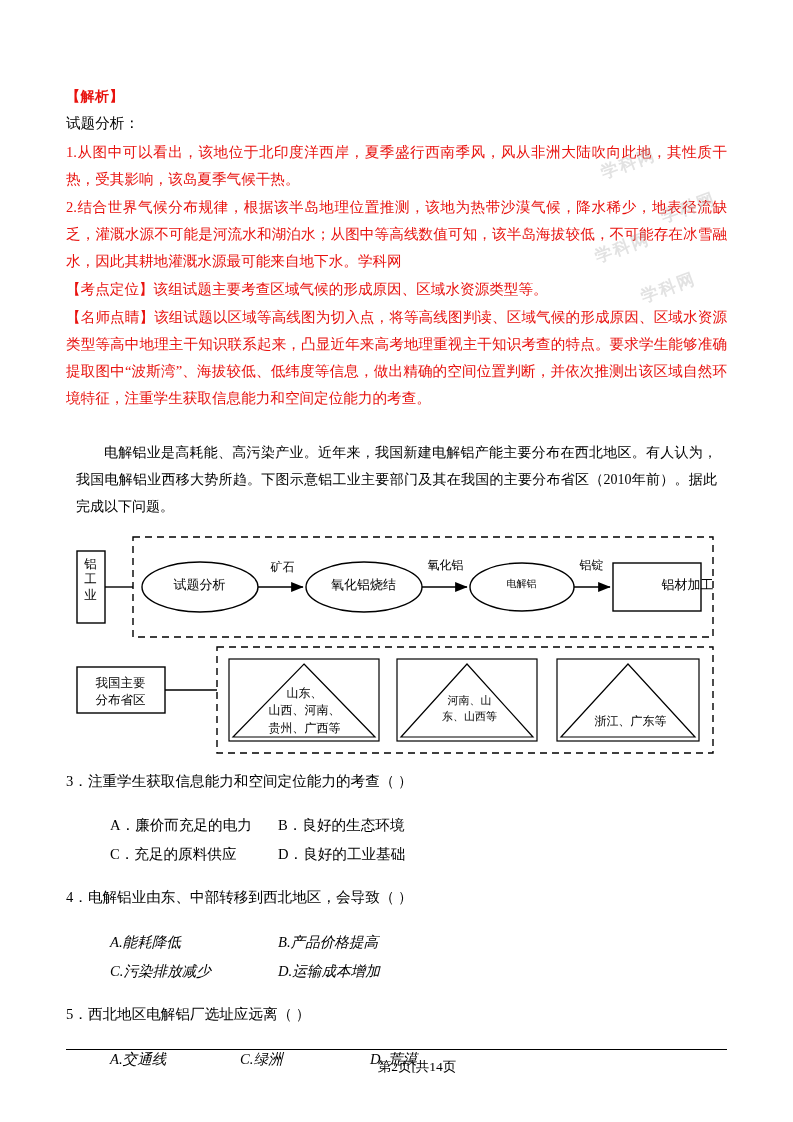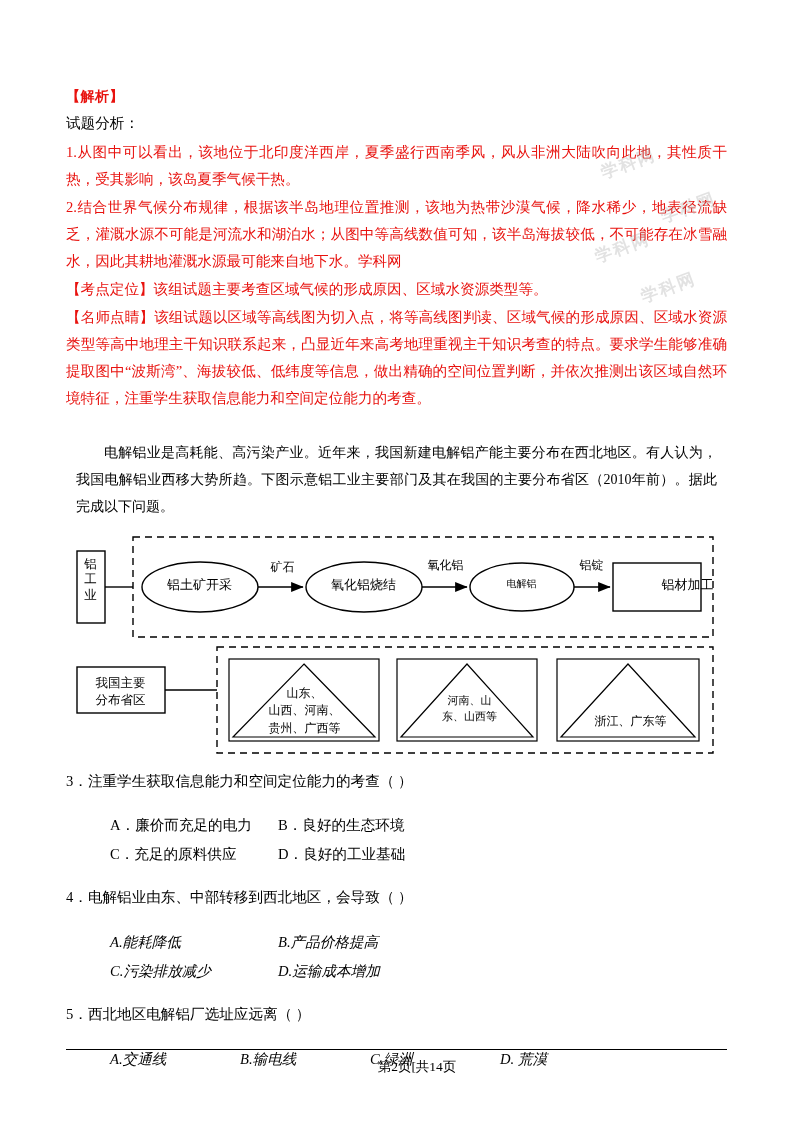--- a/index.html
+++ b/index.html
@@ -179,21 +179,21 @@
 
       <rect x="330" y="128" width="140" height="82" fill="none" stroke="#000" stroke-width="1.2"></rect>
       <polygon points="400,133 466,206 334,206" fill="none" stroke="#000" stroke-width="1.2"></polygon>
 
       <rect x="490" y="128" width="142" height="82" fill="none" stroke="#000" stroke-width="1.2"></rect>
       <polygon points="561,133 628,206 494,206" fill="none" stroke="#000" stroke-width="1.2"></polygon>
     </svg>
 
     <div class="lbl" style="left:14px; top:26px; width:20px; font-size:12.5px; line-height:1.25;">铝<br>工<br>业</div>
 
-    <div class="lbl" style="left:83px; top:47px; width:100px; font-size:13px;">铝土矿开采</div>
+    <div class="lbl" style="left:83px; top:47px; width:100px; font-size:13px;">试题分析</div>
     <div class="lbl" style="left:247px; top:47px; width:100px; font-size:13px;">氧化铝烧结</div>
     <div class="lbl" style="left:410px; top:47px; width:90px; font-size:10px;">电解铝</div>
     <div class="lbl" style="left:579px; top:47px; width:84px; font-size:13px;">铝材加工</div>
 
     <div class="lbl" style="left:188px; top:30px; width:56px; font-size:12px;">矿石</div>
     <div class="lbl" style="left:348px; top:28px; width:62px; font-size:12px;">氧化铝</div>
     <div class="lbl" style="left:500px; top:28px; width:50px; font-size:12px;">铝锭</div>
 
     <div class="lbl" style="left:14px; top:144px; width:80px; font-size:12.5px; line-height:1.4;">我国主要<br>分布省区</div>
 
@@ -234,21 +234,20 @@
     </div>
   </div>
 
   <div>
     <div class="q">
       <span>5．</span><span>西北地区电解铝厂选址应远离（      ）</span>
     </div>
     <div class="opts opt-italic">
       <div class="opt-row">
         <span class="opt-c">A.交通线</span>
-        <span class="opt-c">B.输电线</span>
         <span class="opt-c">C.绿洲</span>
         <span class="opt-c">D. 荒漠</span>
       </div>
     </div>
   </div>
 
   <div class="footer-line"></div>
   <div class="footer">第2页[共14页</div>
 
 </div>

